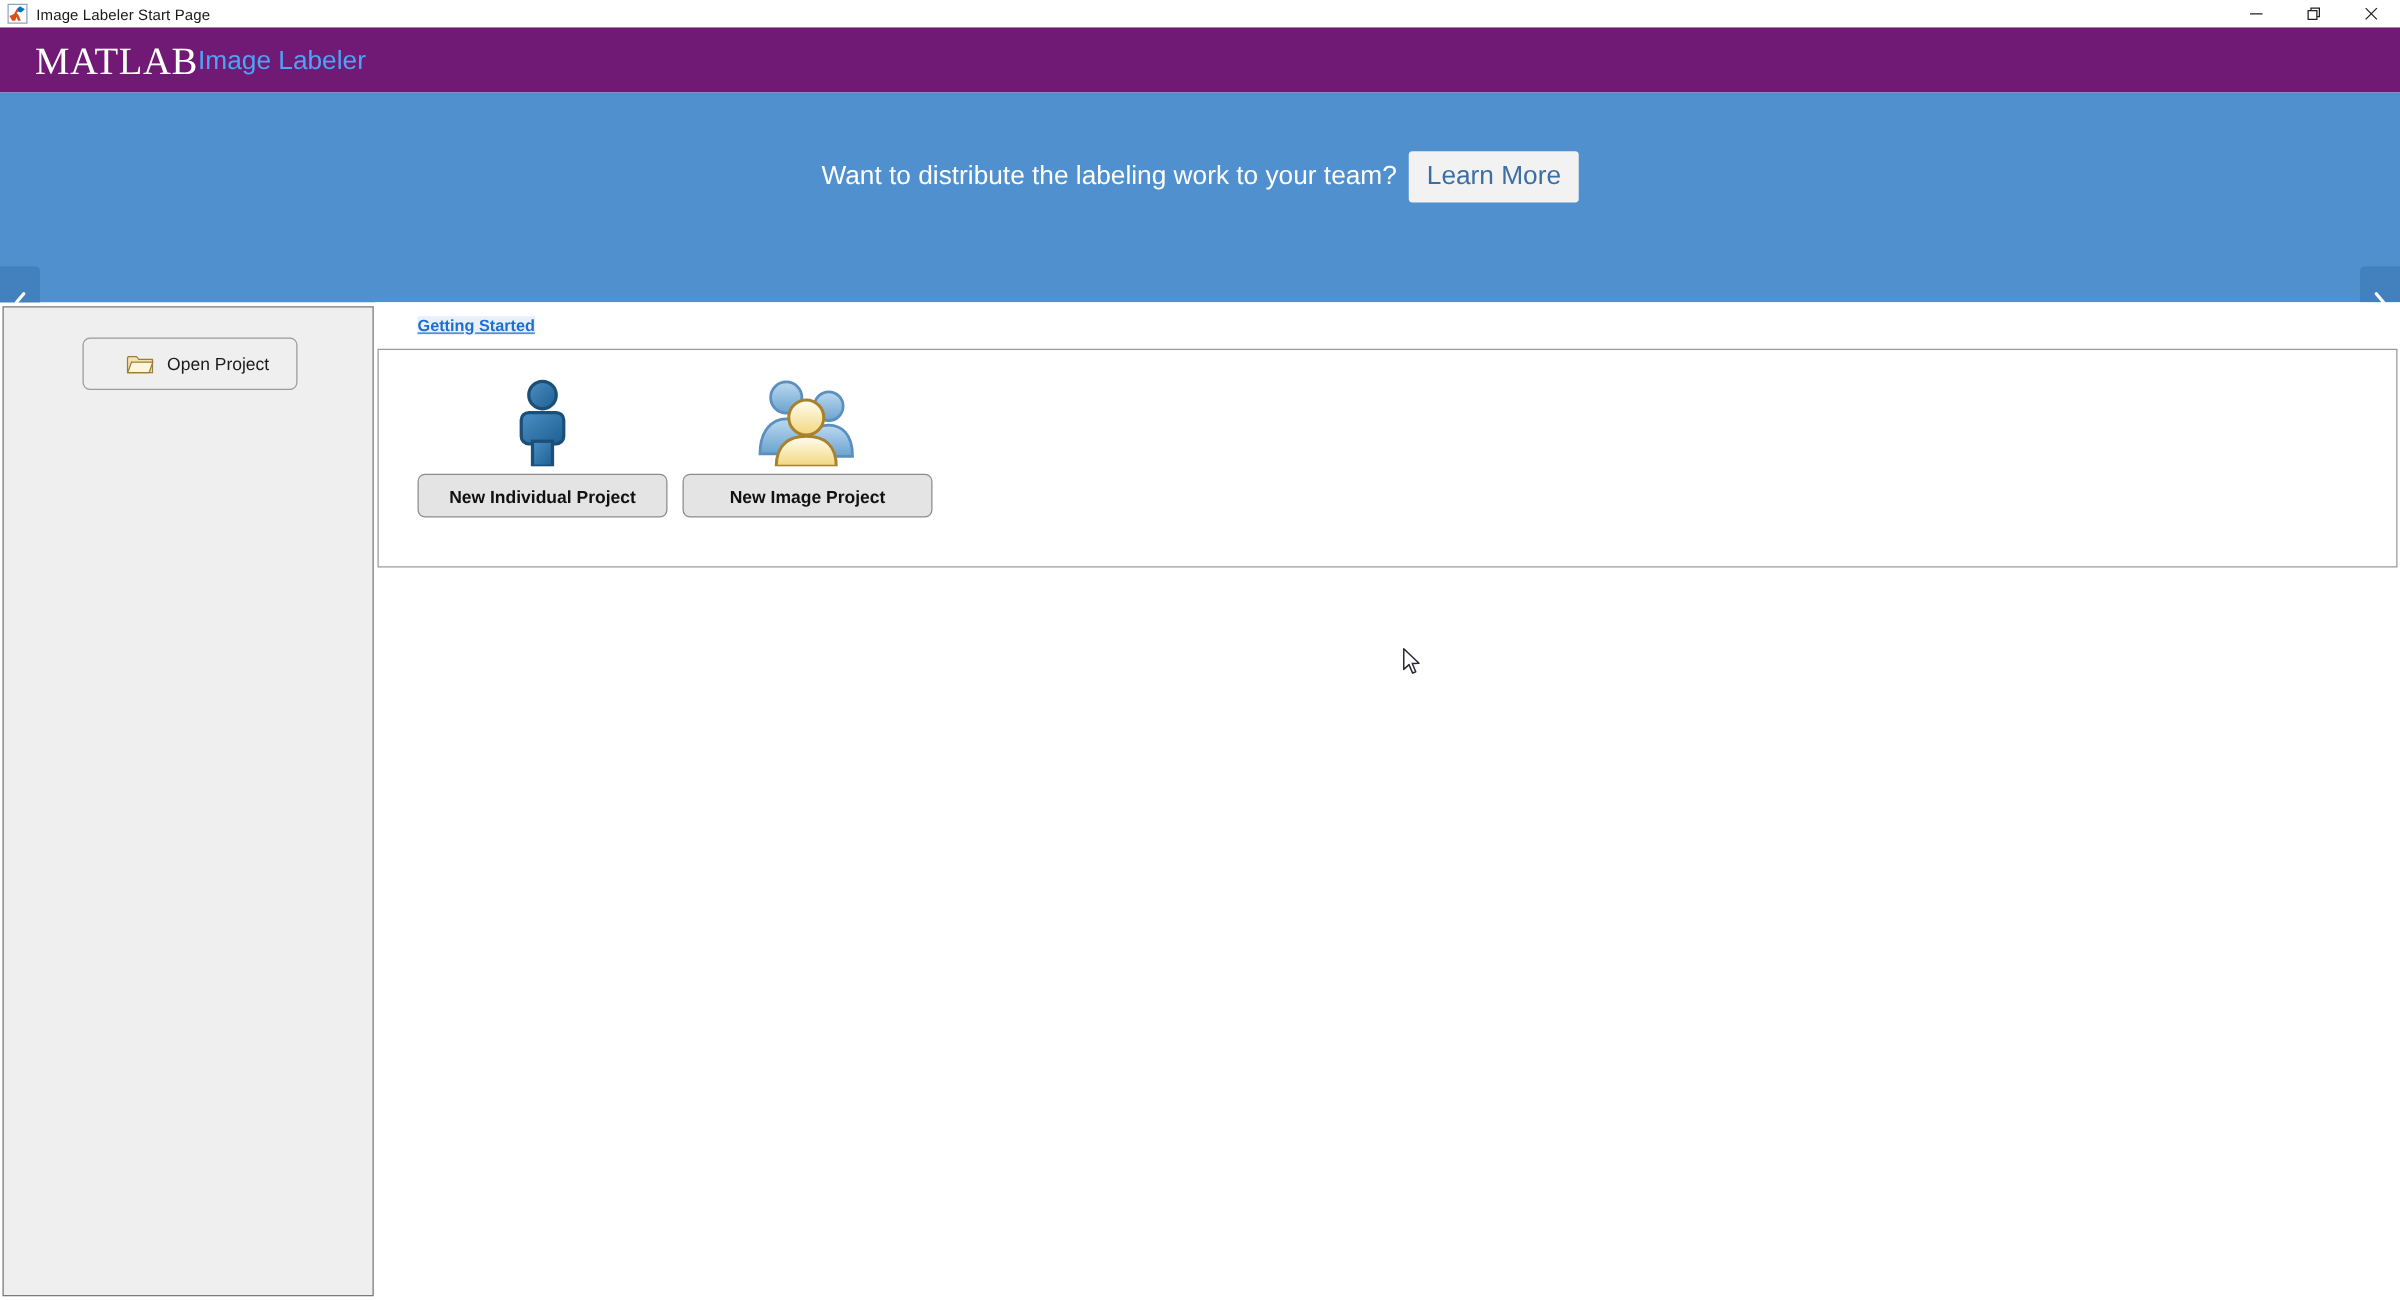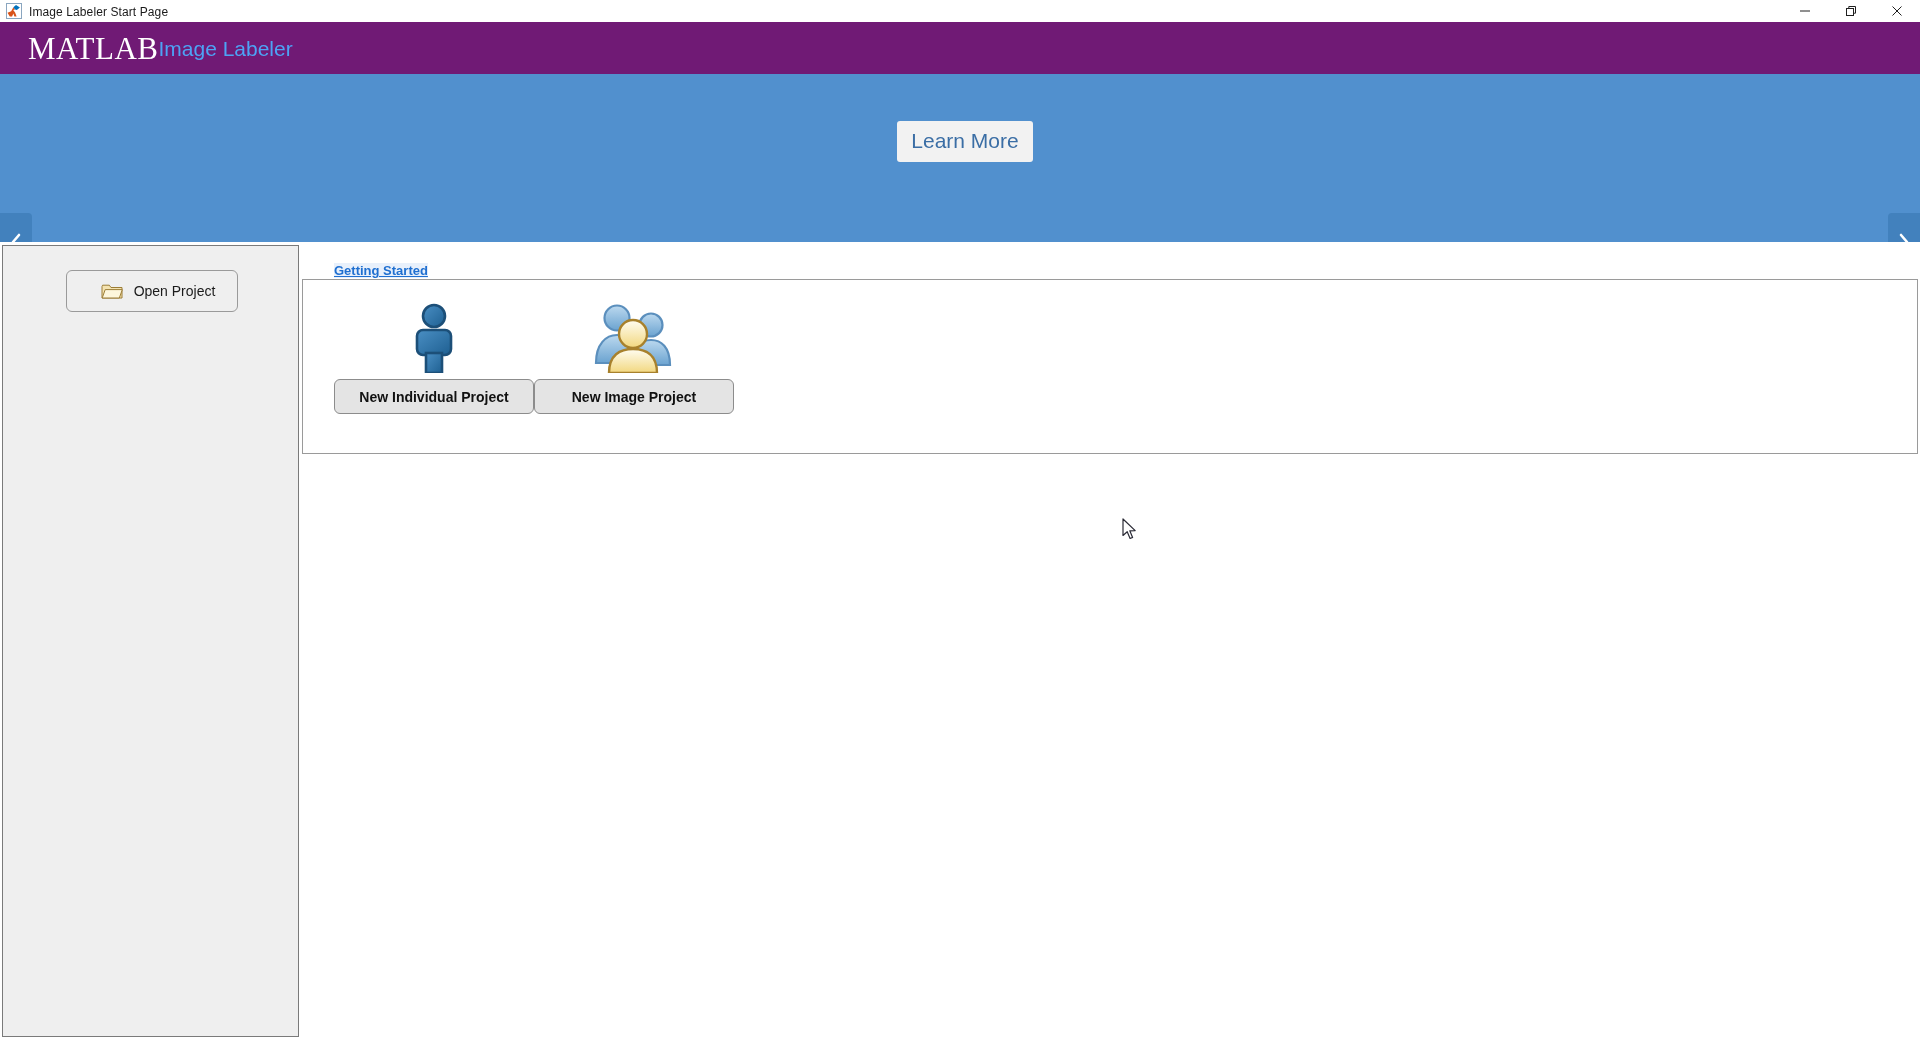--- a/index.html
+++ b/index.html
@@ -206,21 +206,21 @@
     height: 798px;
     background: #ffffff;
   }
   .getting-started-bar {
     position: absolute;
     left: 0; top: 0;
     width: 1620px;
     height: 36px;
     background: #ffffff;
     display: flex;
-    align-items: flex-end;
+    align-items: center;
   }
   .gs-link {
     margin-left: 34px;
     font-size: 13px;
     font-weight: bold;
     color: #1f6fd0;
     text-decoration: underline;
     background: #e8f0fb;
     cursor: pointer;
     white-space: nowrap;
@@ -233,21 +233,21 @@
     height: 175px;
     border: 1px solid #9a9a9a;
     background: #ffffff;
     box-sizing: border-box;
   }
   .project-options {
     position: absolute;
     left: 31px;
     top: 15px;
     display: flex;
-    gap: 0;
+    gap: 12px;
     align-items: flex-end;
     justify-content: center;
   }
   .project-option {
     width: 200px;
     display: flex;
     flex-direction: column;
     align-items: center;
   }
   .project-icon {
@@ -315,20 +315,21 @@
   </div>
 </div>
 
 <div class="header-band">
   <span class="matlab-wordmark">MATLAB</span>
   <span class="product-name">Image Labeler</span>
 </div>
 
 <div class="banner">
   <div class="banner-center">
+    <span class="banner-text">Want to distribute the labeling work to your team?</span>
     <button class="learn-more-btn">Learn More</button>
   </div>
 
   <div class="carousel-arrow left">
     <span>
       <svg width="14" height="20" viewBox="0 0 14 20">
         <polyline points="10,3 4,10 10,17" fill="none" stroke="#ffffff" stroke-width="2.6" stroke-linecap="round" stroke-linejoin="round"></polyline>
       </svg>
     </span>
   </div>

